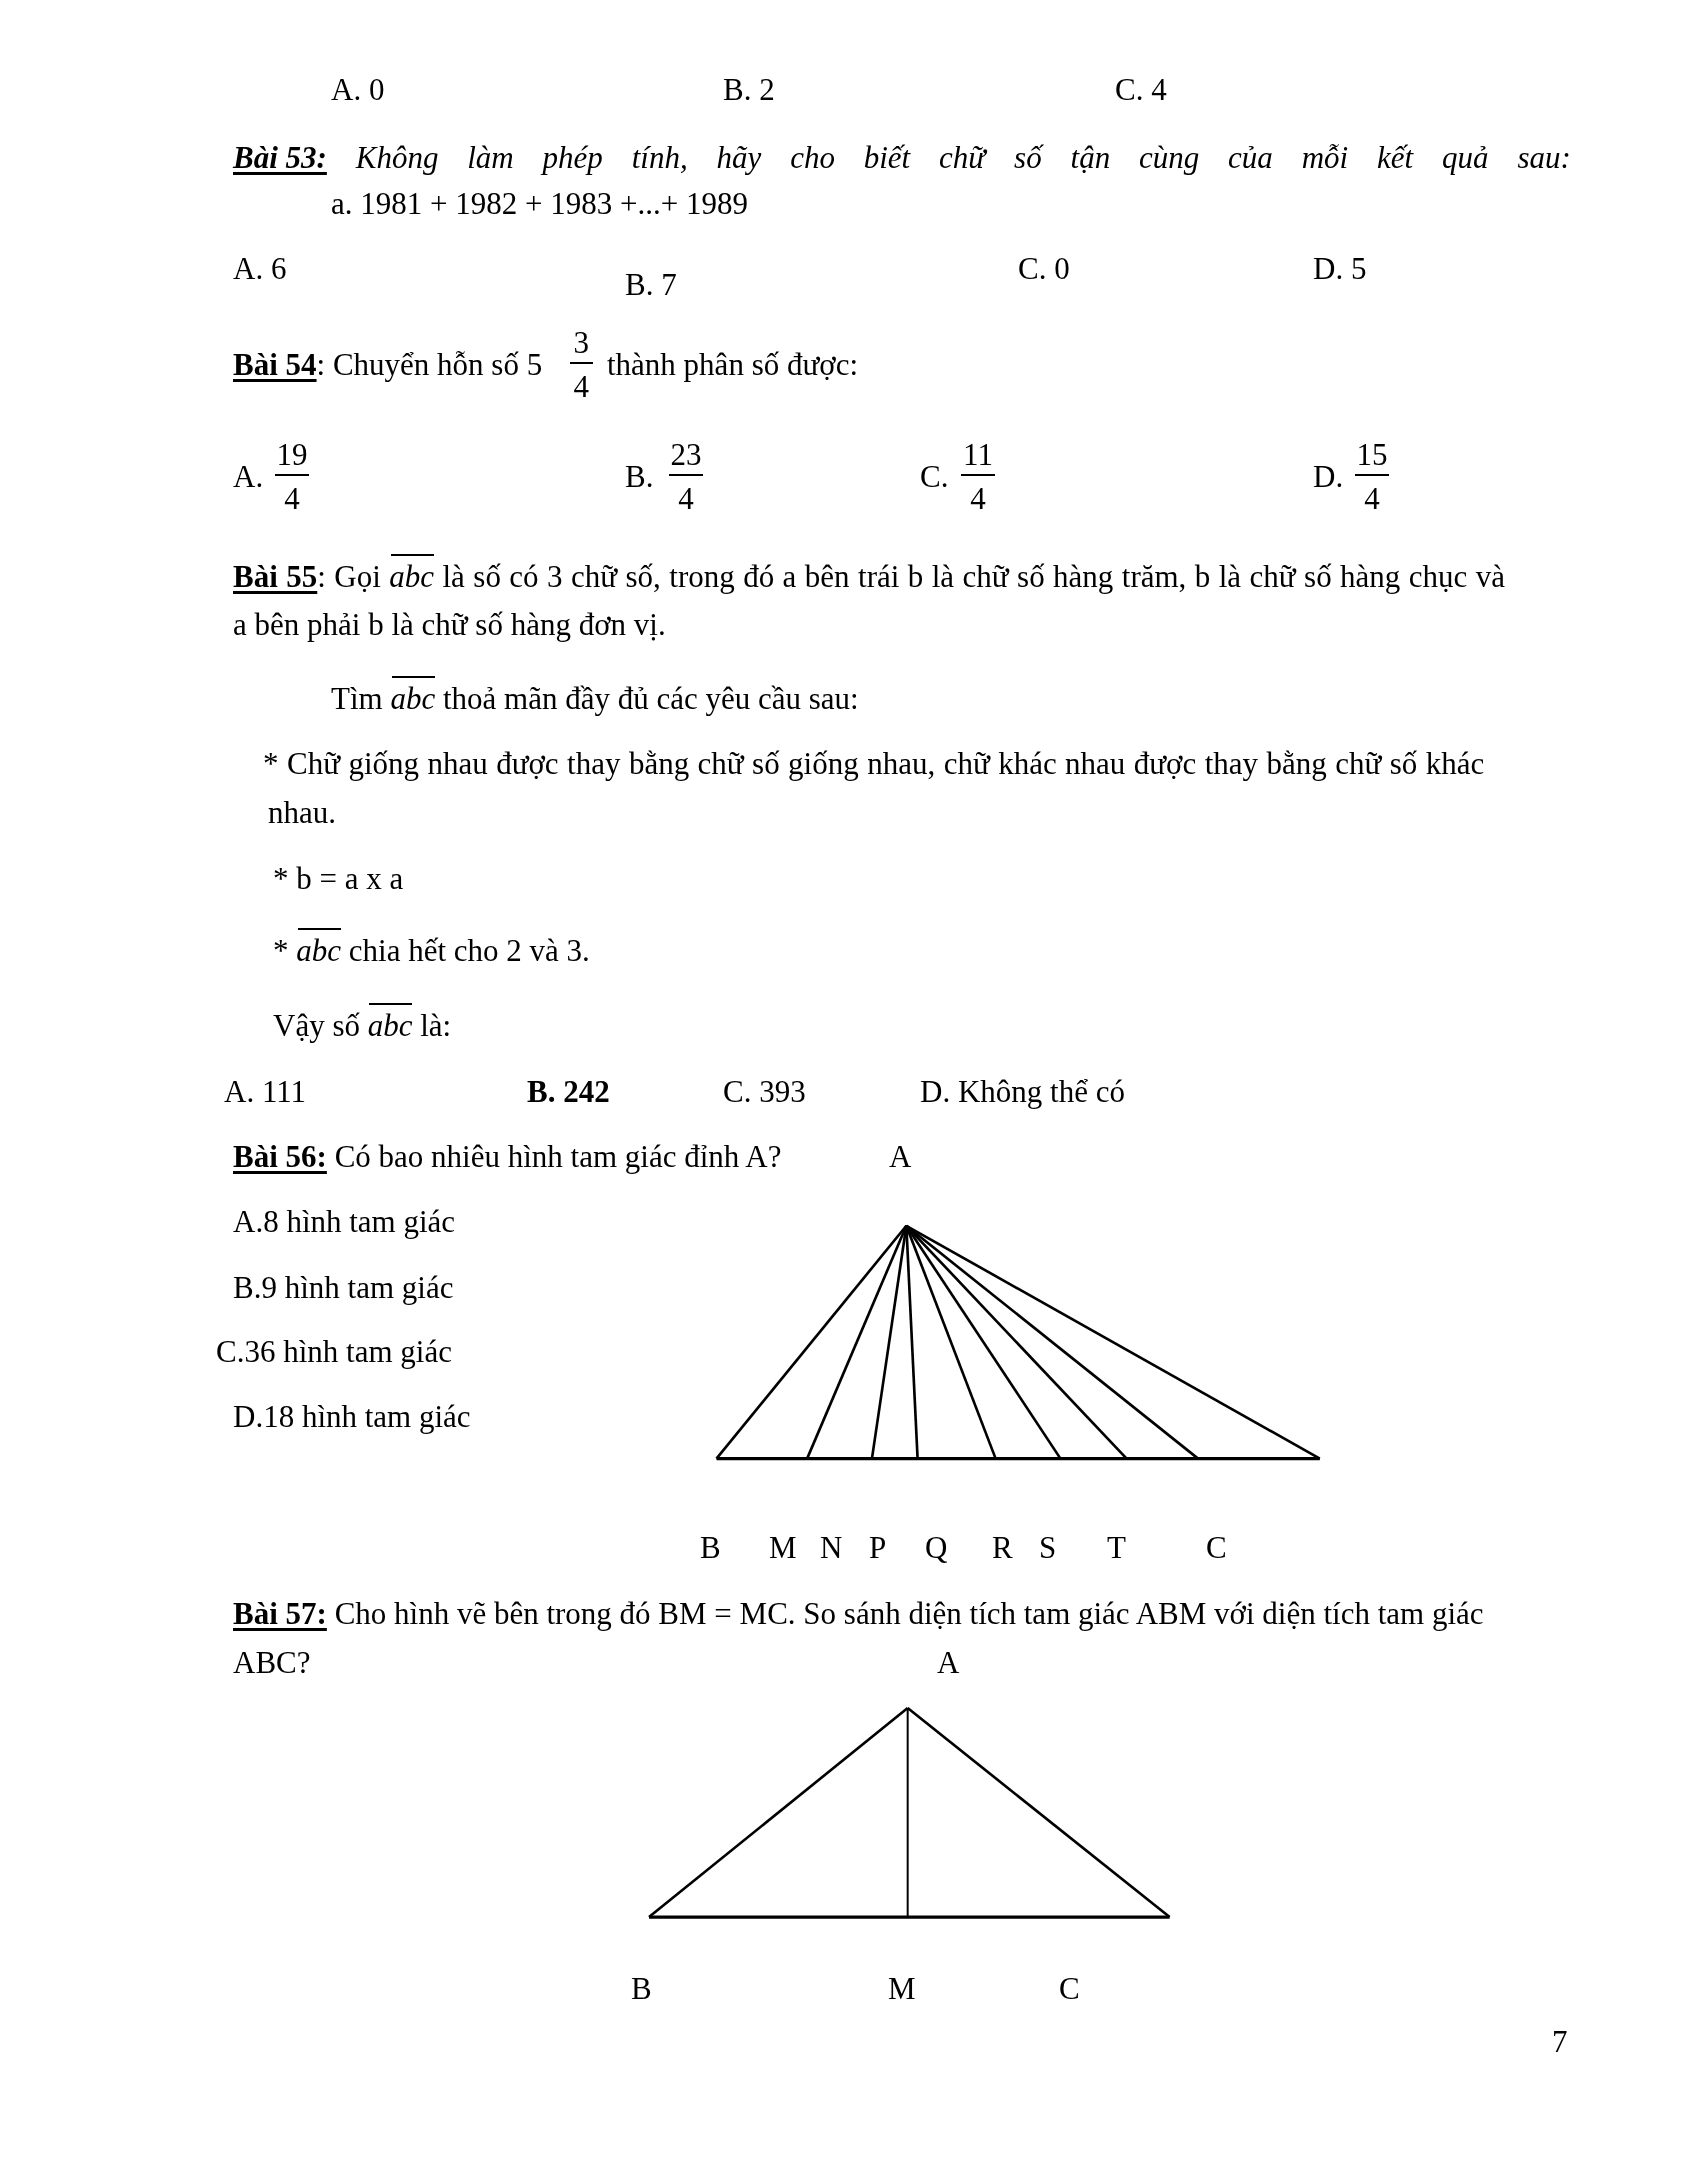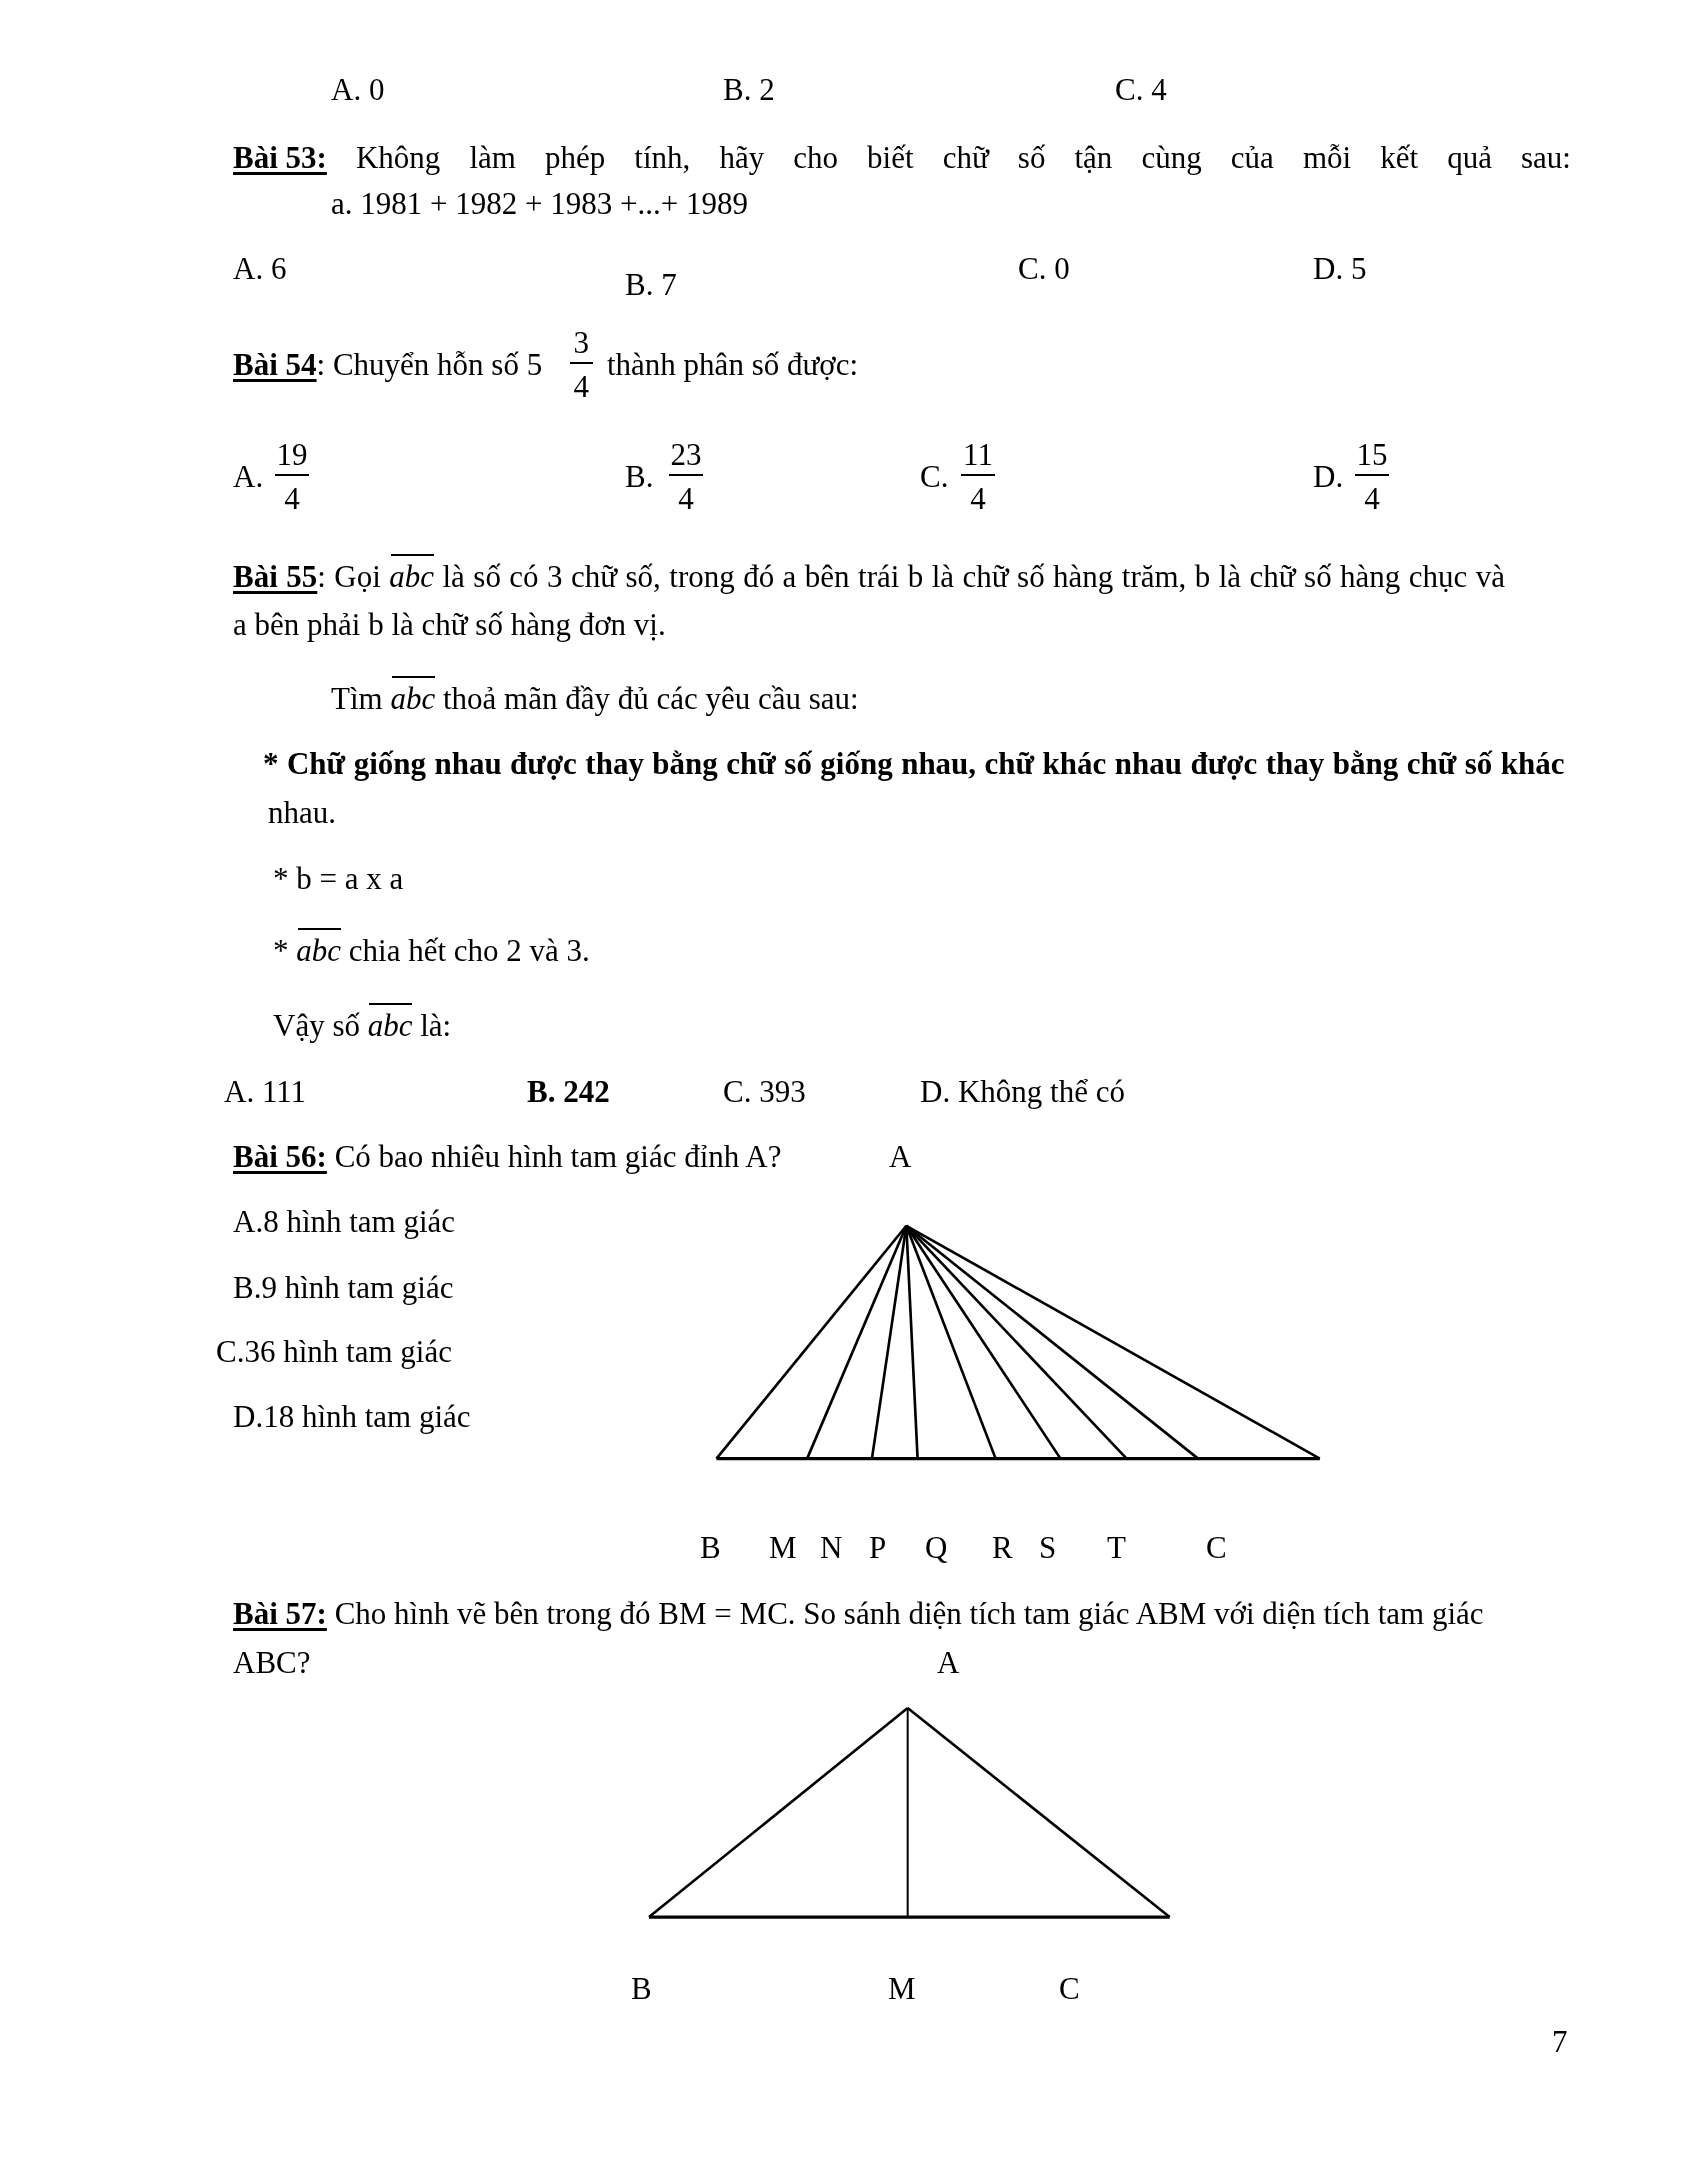--- a/index.html
+++ b/index.html
@@ -15,21 +15,21 @@
   .justify { position:absolute; left:233px; width:1338px; display:flex; justify-content:space-between; white-space:nowrap; line-height:1; }
   svg { position:absolute; left:0; top:0; }
 </style>
 </head>
 <body>
 
 <div class="ln" style="left:331px; top:74px;">A. 0</div>
 <div class="ln" style="left:723px; top:74px;">B. 2</div>
 <div class="ln" style="left:1115px; top:74px;">C. 4</div>
 
-<div class="justify" style="top:142px;" id="bai53-line">
+<div class="justify" style="top:142px;font-style:italic;" id="bai53-line">
   <span class="hd">Bài 53:</span>
 <span>Không</span>
     <span>làm</span>
     <span>phép</span>
     <span>tính,</span>
     <span>hãy</span>
     <span>cho</span>
     <span>biết</span>
     <span>chữ</span>
     <span>số</span>
@@ -86,21 +86,21 @@
   <span class="hd">Bài 55</span><span>: Gọi</span>
   <span class="ov">abc</span>
   <span>là số có 3 chữ số, trong đó a bên trái b là chữ số hàng trăm, b là chữ số hàng chục và</span>
 </div>
 <div class="ln" style="left:233px; top:609px;text-align:right;">a bên phải b là chữ số hàng đơn vị.</div>
 <div class="ln" style="left:331px; top:683px;">
   <span>Tìm</span>
   <span class="ov">abc</span>
   <span>thoả mãn đầy đủ các yêu cầu sau:</span>
 </div>
-<div class="ln" style="left:263px; top:748px; word-spacing:0.7px;font-weight:bold;">* Chữ giống nhau được thay bằng chữ số giống nhau, chữ khác nhau được thay bằng chữ số khác</div>
+<div class="ln" style="left:263px; top:748px; word-spacing:0.7px;">* Chữ giống nhau được thay bằng chữ số giống nhau, chữ khác nhau được thay bằng chữ số khác</div>
 <div class="ln" style="left:233px; top:797px;margin-left:35px;">nhau.</div>
 <div class="ln" style="left:273px; top:863px;">* b = a x a</div>
 <div class="ln" style="left:273px; top:935px;">
   <span>*</span>
   <span class="ov">abc</span>
   <span>chia hết cho 2 và 3.</span>
 </div>
 <div class="ln" style="left:273px; top:1010px;">
   <span>Vậy số</span>
   <span class="ov">abc</span>

